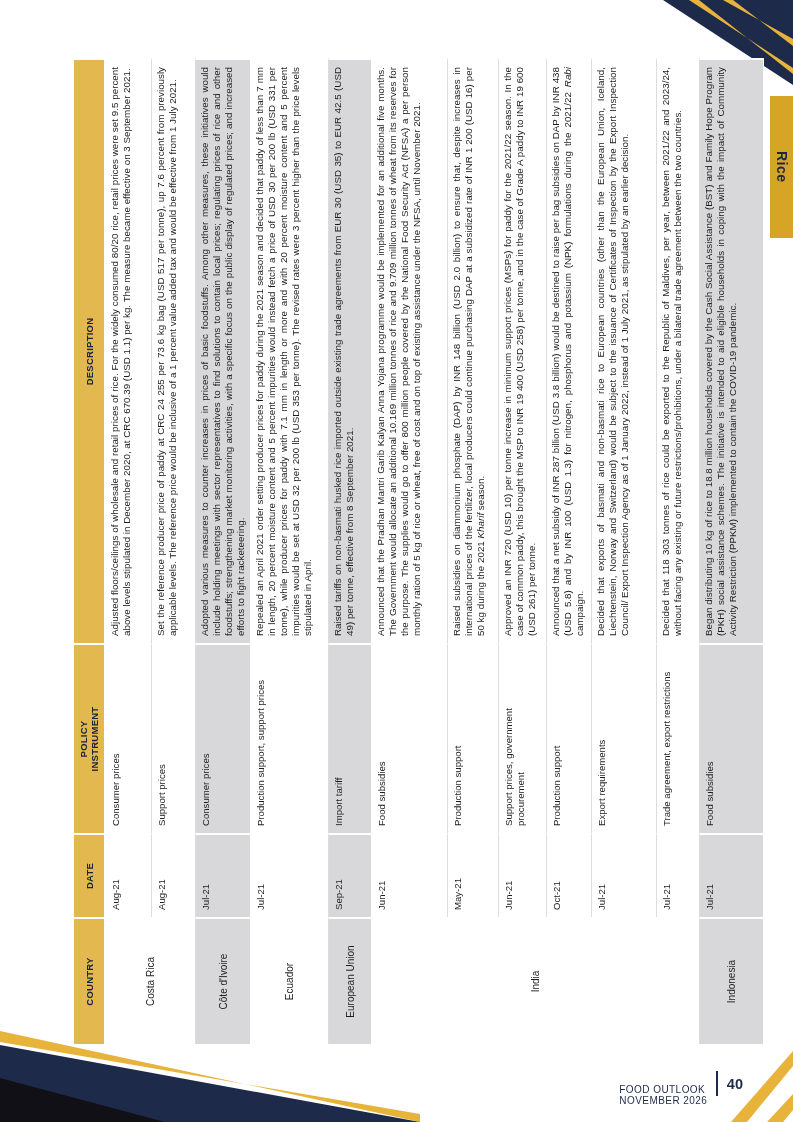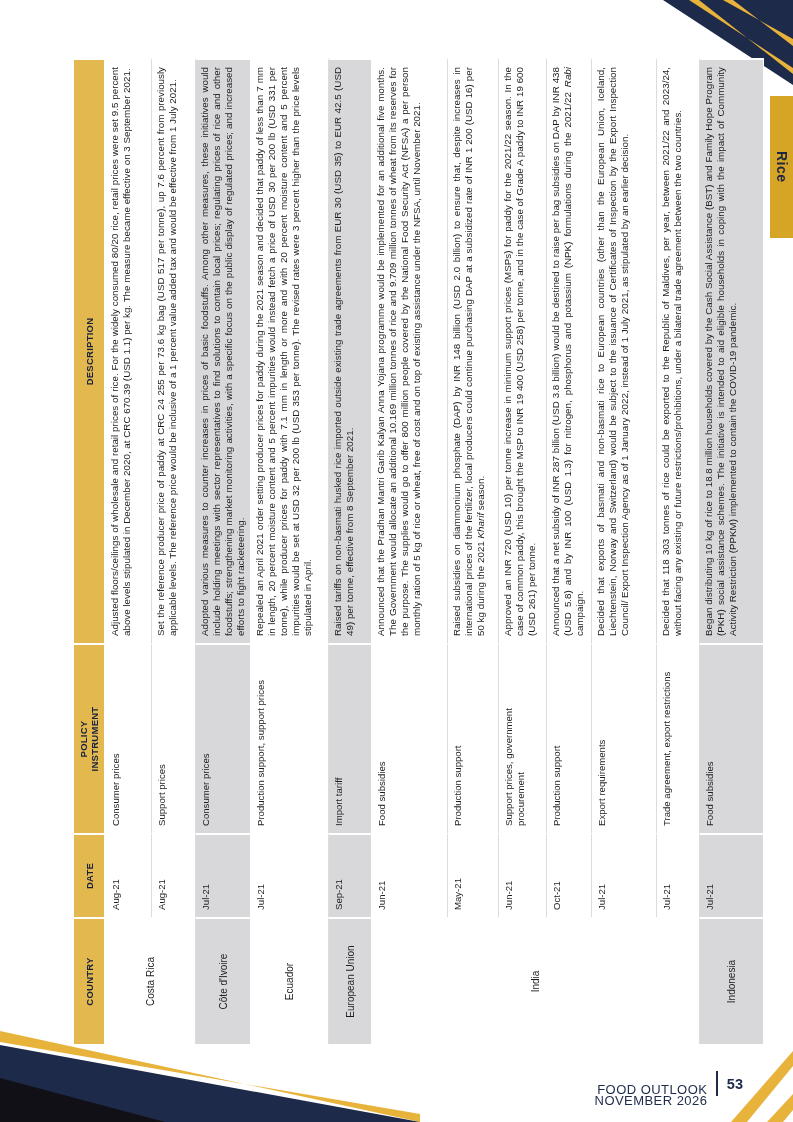--- a/index.html
+++ b/index.html
@@ -62,21 +62,21 @@
   .dec-tr{top:0;right:0;}
   .dec-bl{bottom:0;left:0;}
   .dec-br{bottom:0;right:0;}
 
   
   .footer{
     position:absolute;right:50px;bottom:16px;
     display:flex;align-items:center;gap:9px;color:#1e2a4a;
   }
   .footer-pub{
-    text-align:right;font-size:13px;line-height:10.5px;letter-spacing:.45px;margin-top:24px;
+    font-size:10px;line-height:10.5px;letter-spacing:.45px;margin-top:24px;
   }
   .footer-divider{width:1.5px;height:25px;background:#1e2a4a;}
   .footer-page{font-size:14.5px;font-weight:bold;}
 </style>
 </head>
 <body>
 
 <div class="page">
 
   <svg class="dec dec-tr" width="170" height="110" viewBox="0 0 170 110">
@@ -197,16 +197,16 @@
     <polygon points="8,75 24,75 70,19 70,4" fill="#e8b33b"></polygon>
     <polygon points="44,75 60,75 70,63 70,47" fill="#e8b33b"></polygon>
   </svg>
 
   <div class="footer">
     <div class="footer-pub">
       <div>FOOD OUTLOOK</div>
       <div>NOVEMBER 2026</div>
     </div>
     <div class="footer-divider"></div>
-    <div class="footer-page">53</div>
+    <div class="footer-page">40</div>
   </div>
 
 </div>
 
 </body></html>

